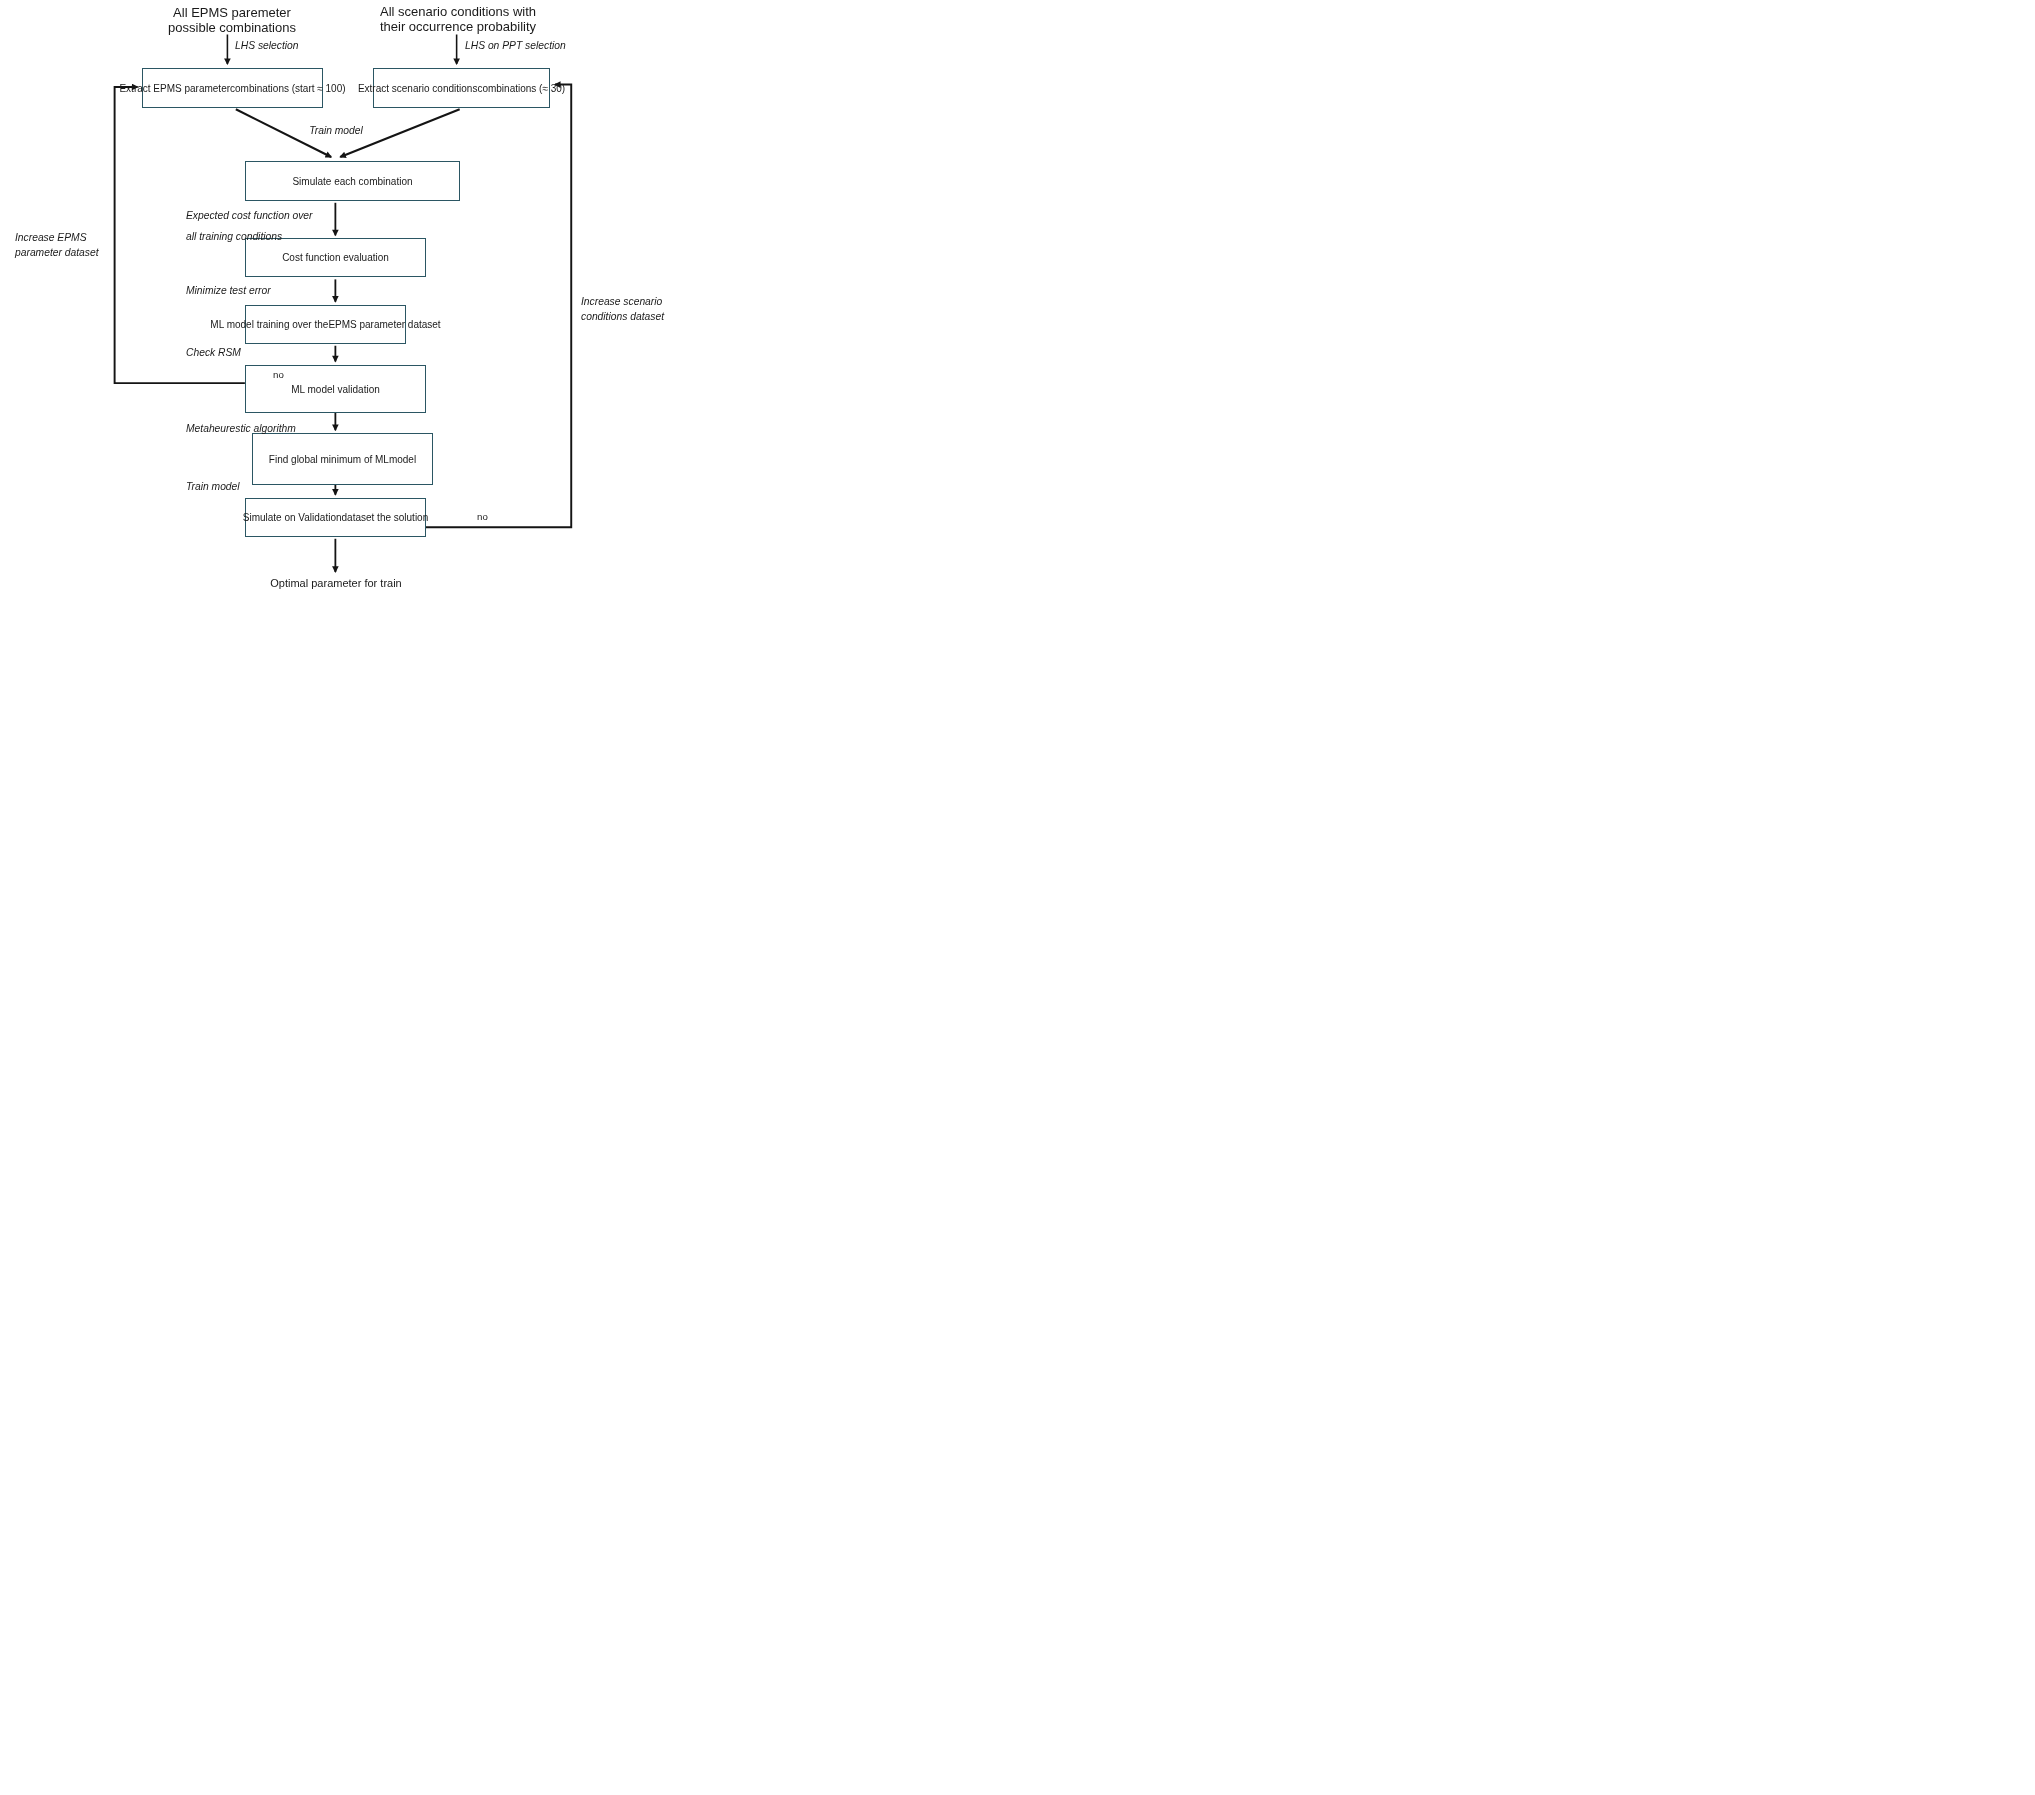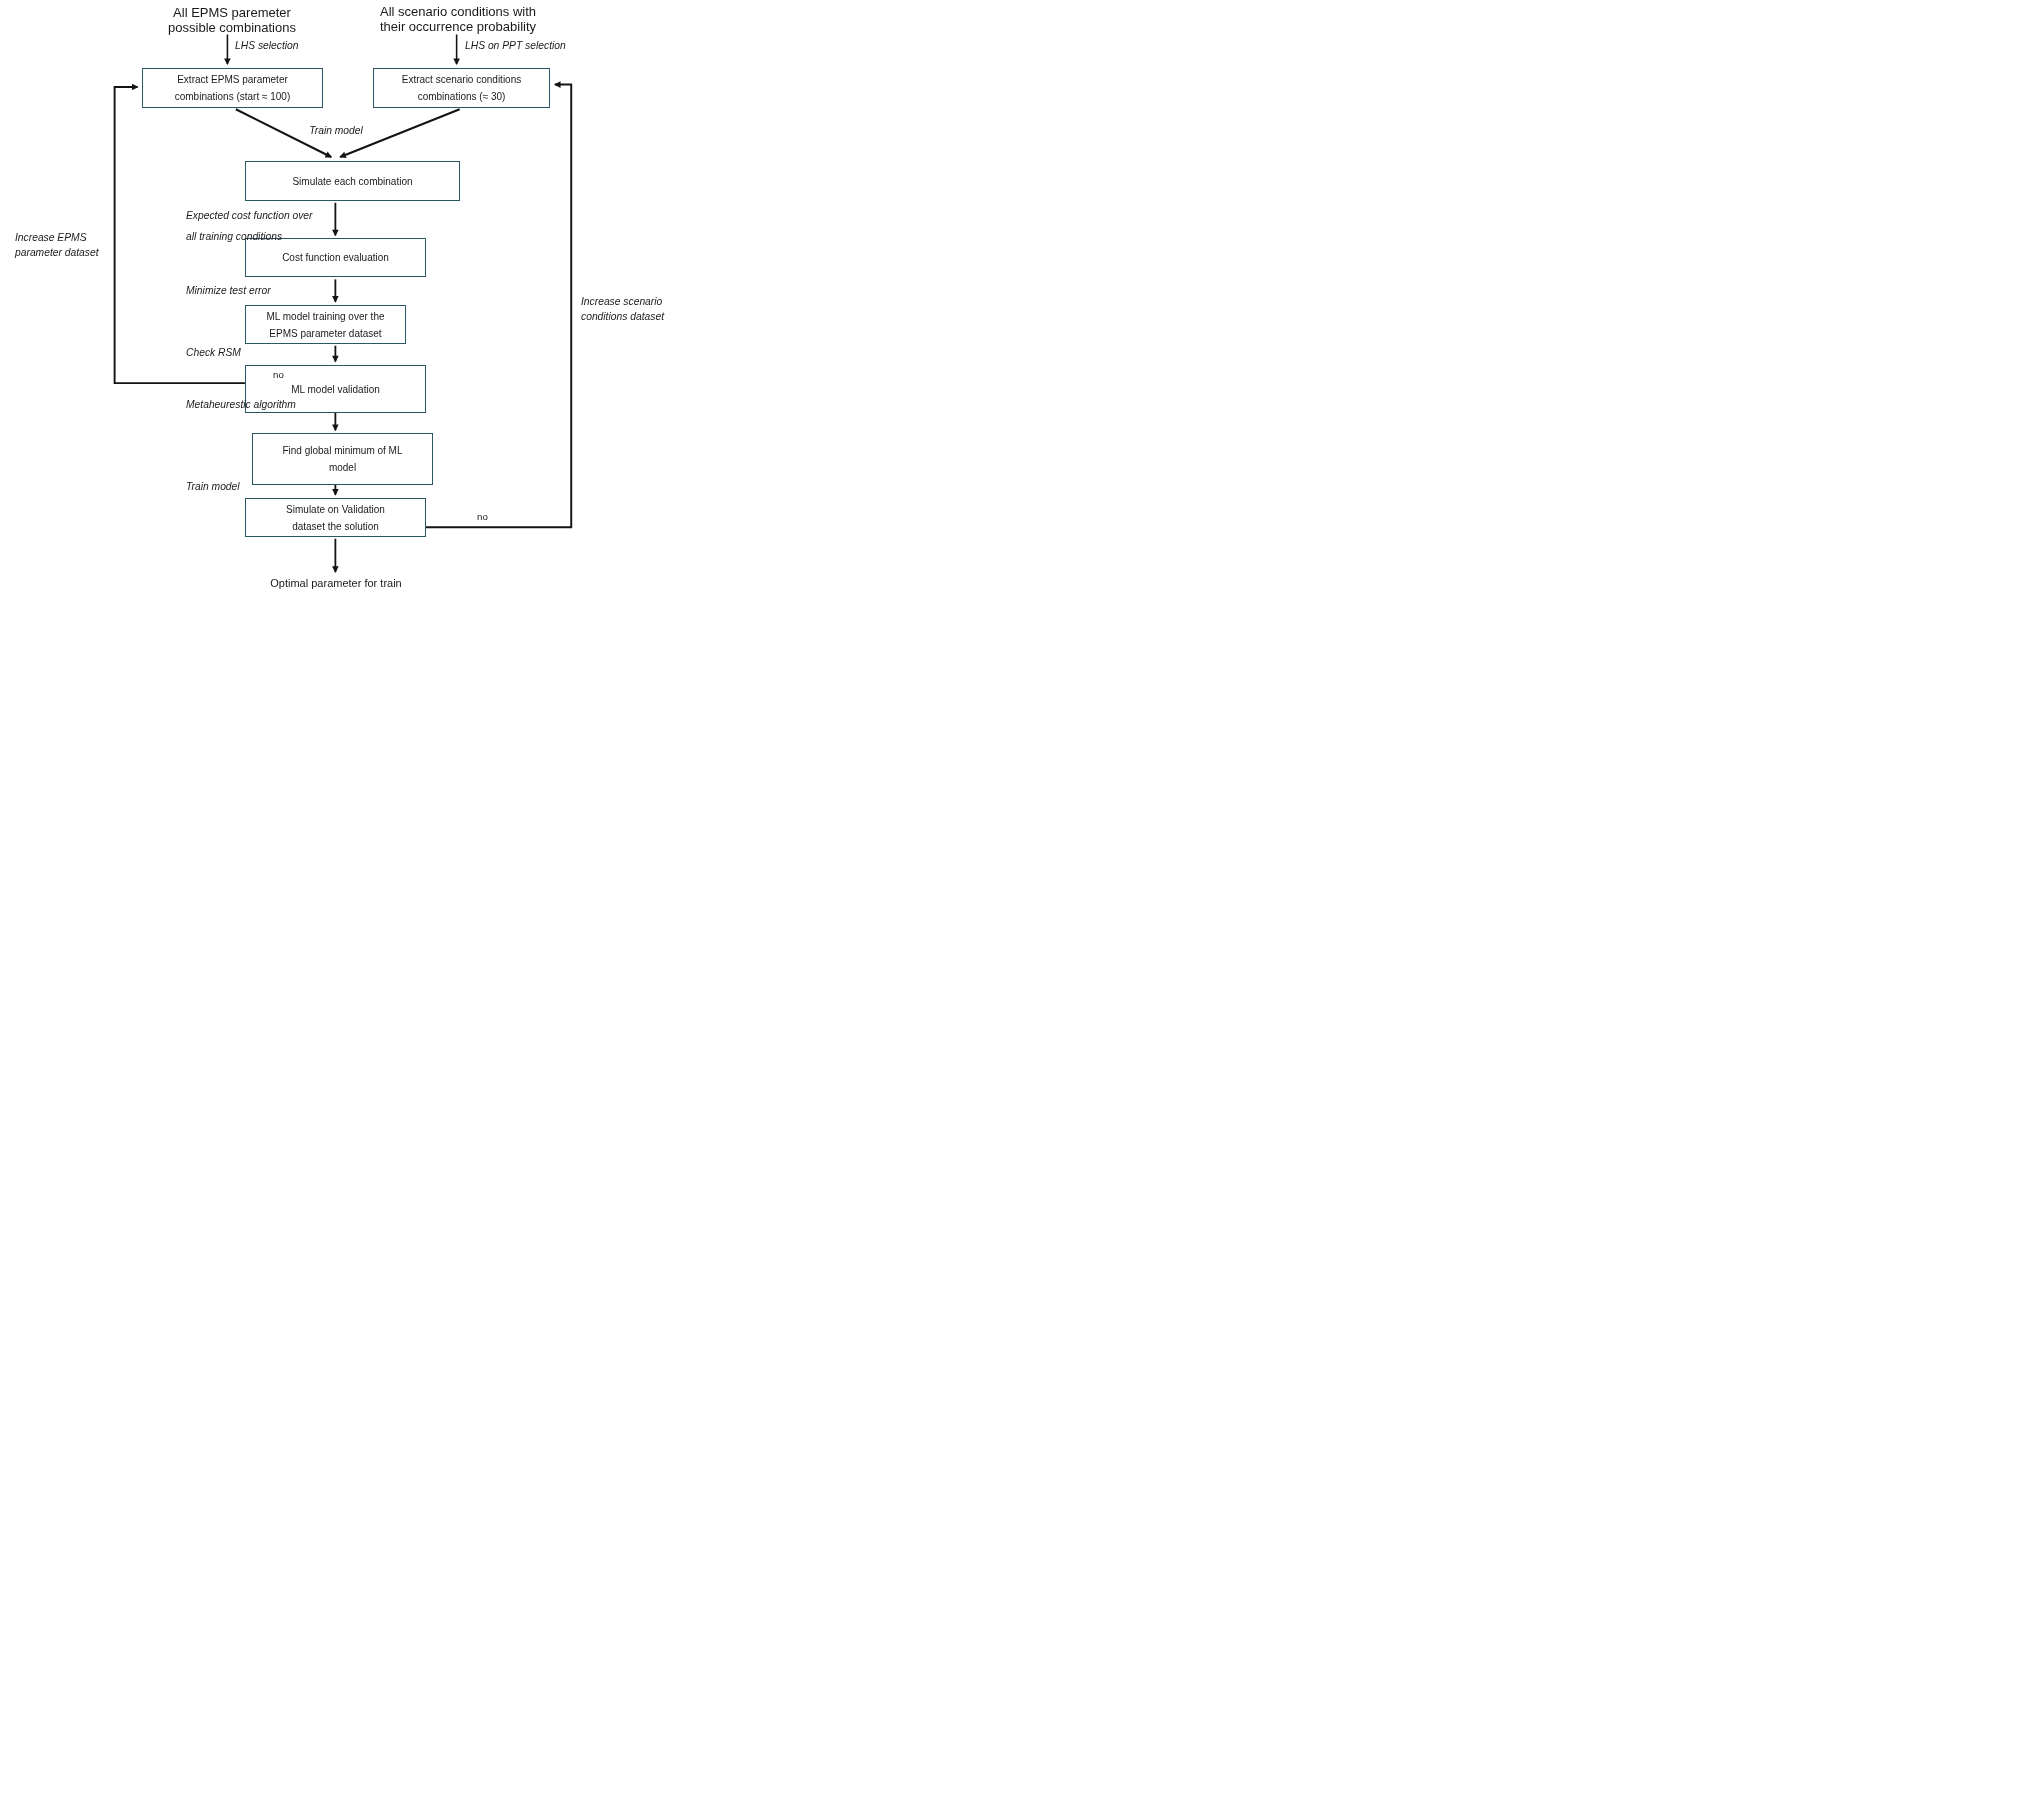--- a/index.html
+++ b/index.html
@@ -22,21 +22,21 @@
   .s-mid{stroke-width:3px;}
   .s-diag{stroke-width:3.6px;}
   .s-loop{stroke-width:3.2px;}
   #ah path{fill:var(--line-color);stroke:none;}
 
   .box{
     position:absolute;
     box-sizing:border-box;
     background:#ffffff;
     border:1.3px solid var(--box-border);
-    display:flex;flex-direction:column;
+    display:flex;flex-direction:row;
     justify-content:center;align-items:center;
     text-align:center;
     font-size:10px;line-height:17px;
     padding:1.2px 6px;
   }
   .box span{display:block;white-space:nowrap;}
 
   .src{
     position:absolute;transform:translateX(-50%);
     text-align:center;font-size:13px;line-height:15px;white-space:nowrap;
@@ -130,21 +130,21 @@
   <div class="lbl" style="left:465px;top:39px">LHS on PPT selection</div>
   <div class="lbl ctr" style="left:336px;top:124px">Train model</div>
 
   <div class="lbl wide" style="left:186px;top:206px">
     <span>Expected cost function over</span>
     <span>all training conditions</span>
   </div>
 
   <div class="lbl" style="left:186px;top:284px">Minimize test error</div>
   <div class="lbl" style="left:186px;top:346px">Check RSM</div>
-  <div class="lbl" style="left:186px;top:398px">Metaheurestic algorithm</div>
+  <div class="lbl" style="left:186px;top:422px">Metaheurestic algorithm</div>
   <div class="lbl" style="left:186px;top:480px">Train model</div>
 
   <div class="plain" style="left:225px;top:369px">no</div>
   <div class="plain" style="left:429px;top:511px">no</div>
 
   <div class="lbl two" style="left:15px;top:231px">
     <span>Increase EPMS</span>
     <span>parameter dataset</span>
   </div>
   <div class="lbl two" style="left:581px;top:295px">

